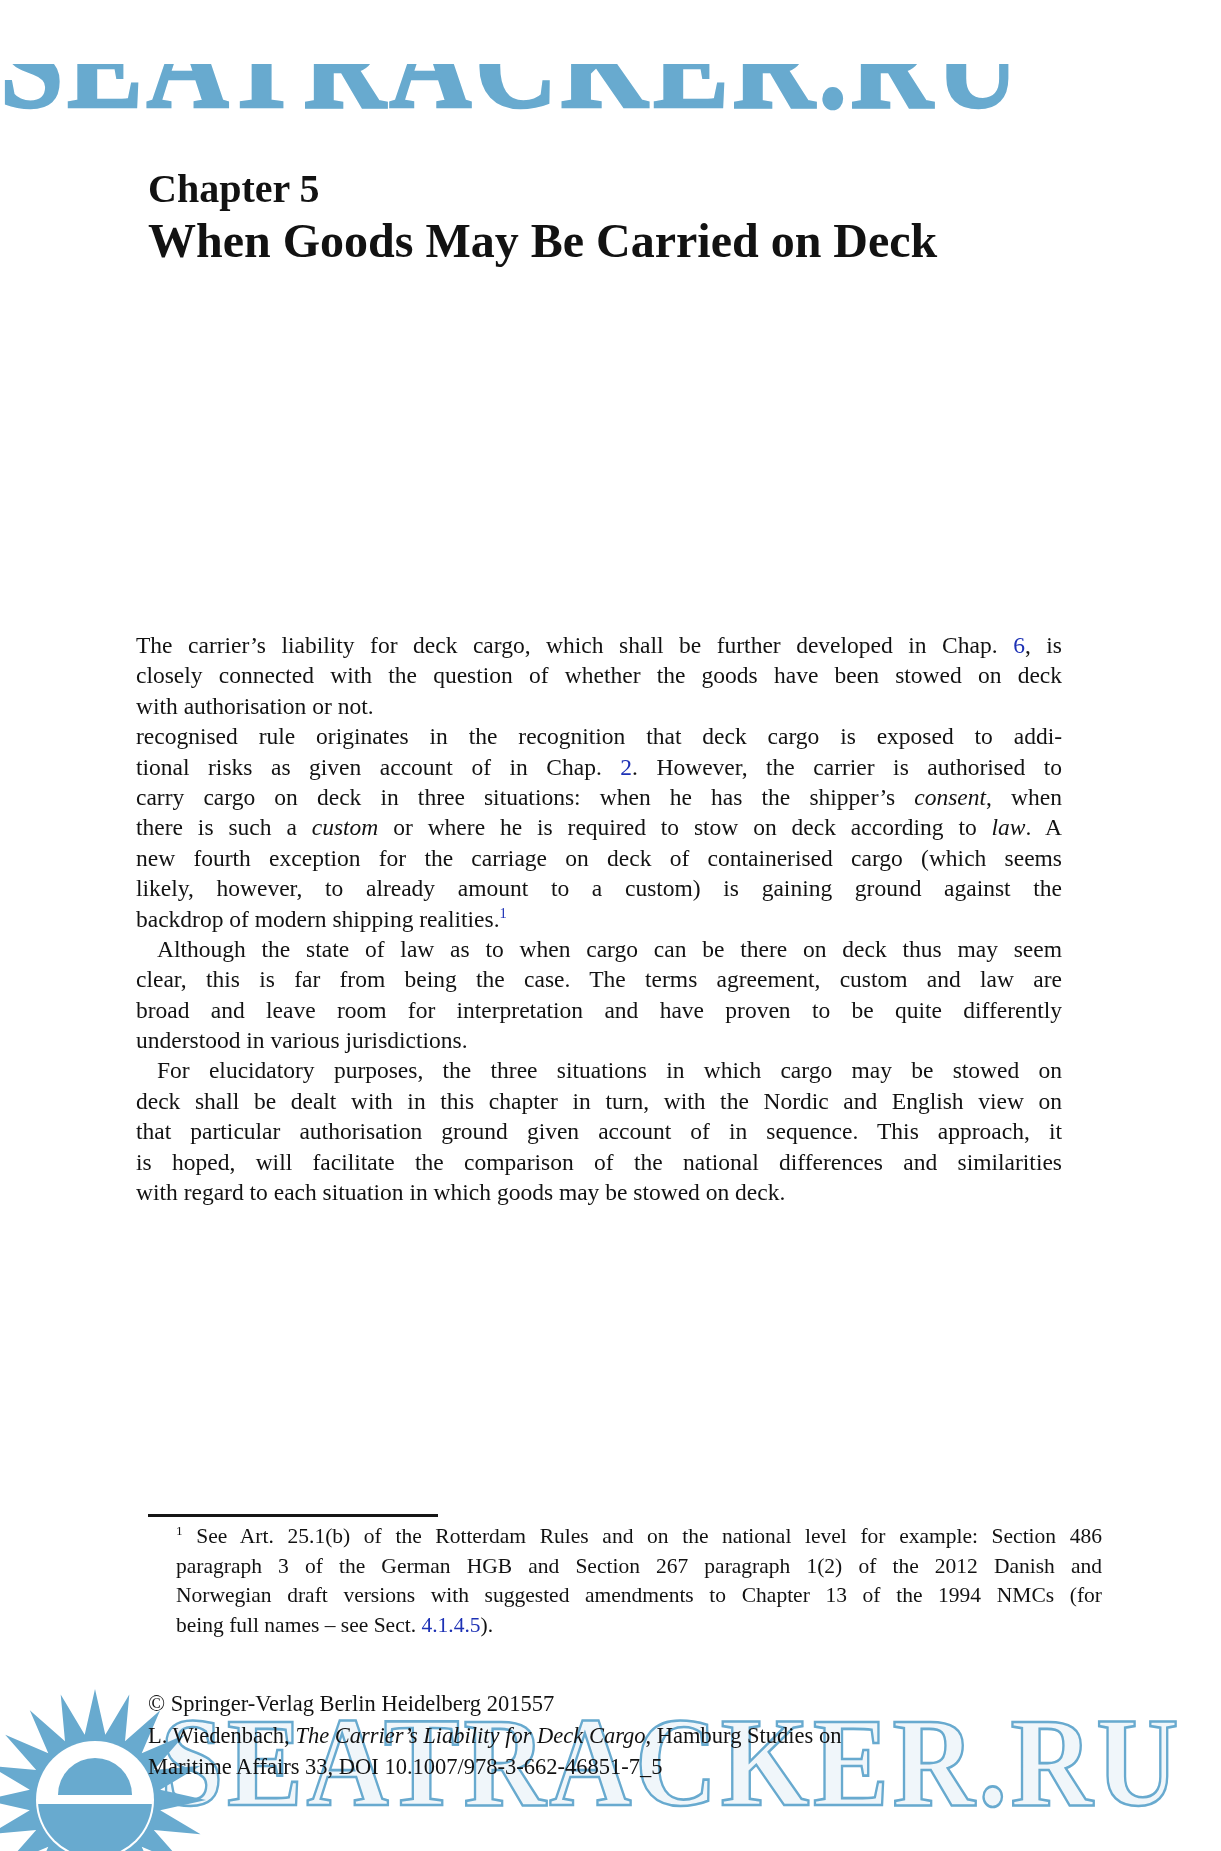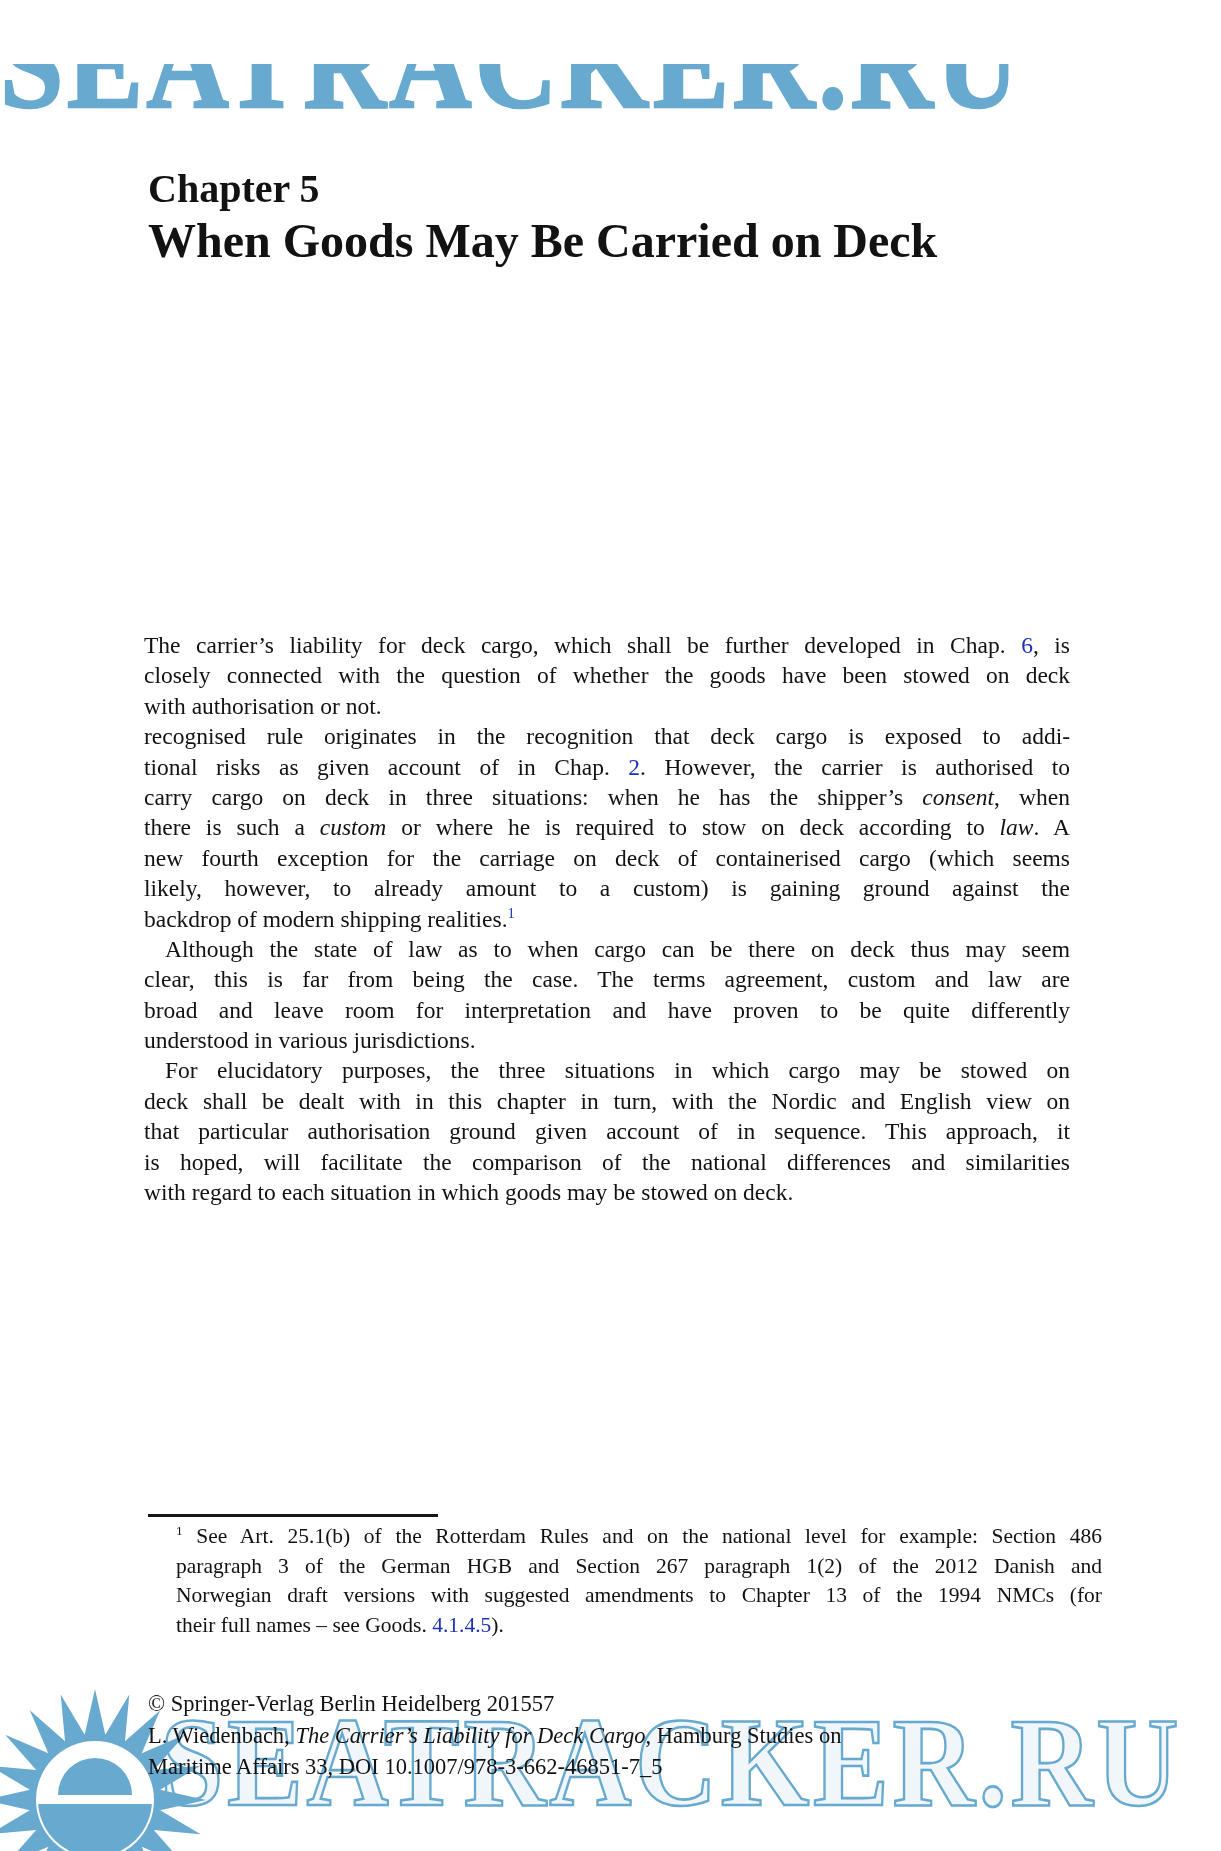--- a/index.html
+++ b/index.html
@@ -36,21 +36,21 @@
   
   .content{position:absolute;inset:0;z-index:1;}
   .kicker{
     position:absolute;left:148px;top:167px;
     font-size:40px;font-weight:bold;line-height:44px;
   }
   .title{
     position:absolute;left:148px;top:213px;margin:0;
     font-size:48px;font-weight:bold;line-height:56px;
   }
-  .body-text{position:absolute;left:144px;top:630px;width:926px;}
+  .body-text{position:absolute;left:136px;top:630px;width:926px;}
   .line{
     font-size:23.5px;line-height:30.4px;height:30.4px;
     text-align:justify;text-align-last:left;
   }
   .line.just{text-align-last:justify;}
   .line.indent{text-indent:21px;}
   .it{font-style:italic;}
   .lnk{color:var(--link);}
   sup.fnref{font-size:0.62em;line-height:0;}
   .fn-rule{
@@ -124,21 +124,21 @@
           <div class="line just"><span>is hoped, will facilitate the comparison of the national differences and similarities</span></div>
           <div class="line"><span>with regard to each situation in which goods may be stowed on deck.</span></div>
         </div>
       </div>
 
     <div class="fn-rule"></div>
     <div id="footnote" class="footnote">
         <div class="fn-line just"><sup class="fnref">1</sup><span> See Art. 25.1(b) of the Rotterdam Rules and on the national level for example: Section 486</span></div>
         <div class="fn-line just"><span>paragraph 3 of the German HGB and Section 267 paragraph 1(2) of the 2012 Danish and</span></div>
         <div class="fn-line just"><span>Norwegian draft versions with suggested amendments to Chapter 13 of the 1994 NMCs (for</span></div>
-        <div class="fn-line"><span>their full names – see Goods. </span><span class="lnk">4.1.4.5</span><span>).</span></div>
+        <div class="fn-line"><span>being full names – see Sect. </span><span class="lnk">4.1.4.5</span><span>).</span></div>
       </div>
 
     <div class="footer">
       <div class="footer-row">
         <span class="left">© Springer-Verlag Berlin Heidelberg 2015</span>
         <span class="pagenum">57</span>
       </div>
       <div class="footer-row">
         <span id="footer-ref" class="left"><span>L. Wiedenbach, </span><span class="it">The Carrier’s Liability for Deck Cargo</span><span>, Hamburg Studies on</span></span>
       </div>

